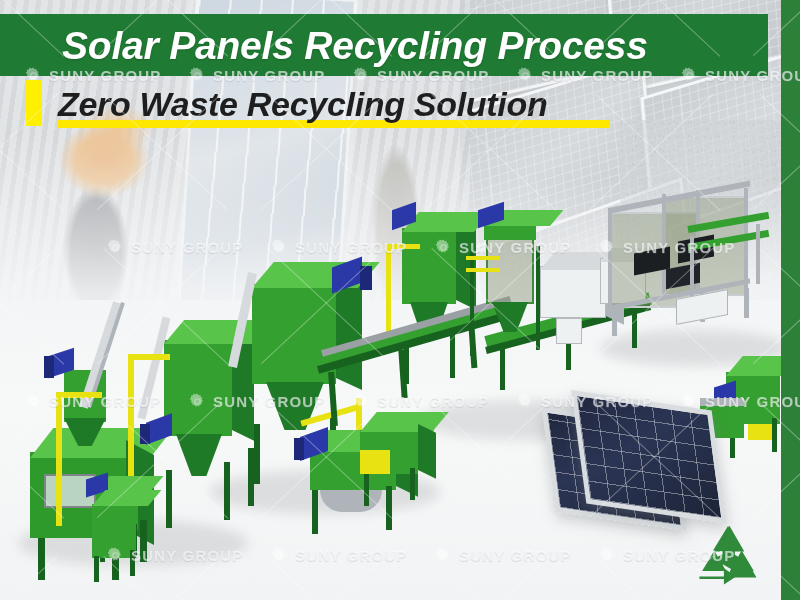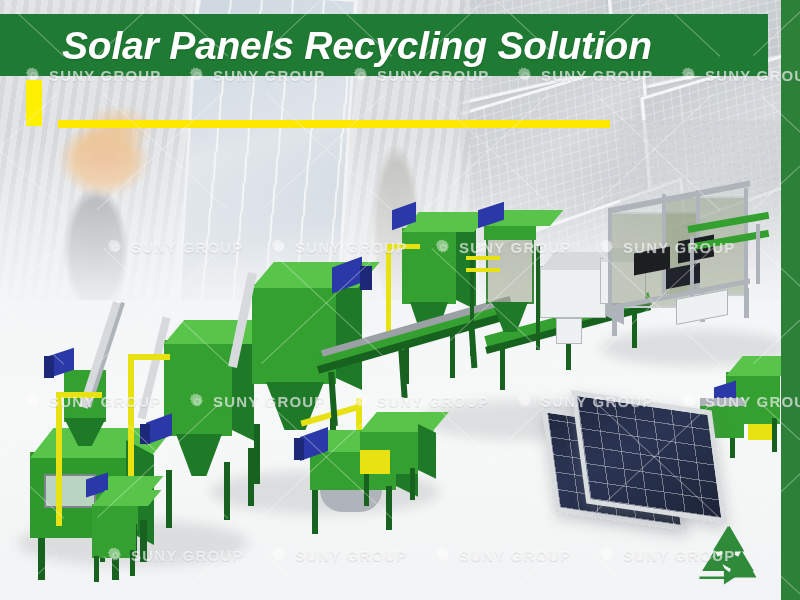--- a/index.html
+++ b/index.html
@@ -364,24 +364,25 @@
       </g>
       <g fill="#2f8a3a">
         <path d="M50 6 L72 42 L58 42 L58 56 L42 56 L42 42 L28 42 Z"></path>
         <path d="M6 78 L28 40 L35 52 L47 45 L55 59 L43 66 L50 78 Z" transform="rotate(120 50 55)"></path>
         <path d="M6 78 L28 40 L35 52 L47 45 L55 59 L43 66 L50 78 Z" transform="rotate(240 50 55)"></path>
       </g>
     </svg>
   </div>
 
   <div class="title-bar"></div>
-  <div class="title-text">Solar Panels Recycling Solution</div>
+  <div class="title-text">Solar Panels Recycling Process</div>
 
   <div class="accent-block"></div>
   <div class="subtitle-underline"></div>
+  <div class="subtitle-text">Zero Waste Recycling Solution</div>
 
   <div class="edge-strip"></div>
 
   <div id="watermark-layer">
       <div class="wm" style="left: 24px; top: 66px;">
         <svg class="wm-gear" viewBox="0 0 24 24">
           <path fill="rgba(255,255,255,.62)" d="M12 2l1.3 2.2 2.5-.5.3 2.5 2.3 1-1 2.3 1.6 2-2 1.6.4 2.5-2.5.2-.9 2.4-2.3-1.1-2.1 1.4-1.3-2.2-2.5.2-.1-2.5-2.3-1 1.1-2.3L2 8.6l2-1.6L3.6 4.5 6.1 4.4 7 2l2.3 1.1z"></path>
           <circle cx="12" cy="12" r="3.4" fill="none" stroke="rgba(255,255,255,.62)" stroke-width="1.6"></circle>
         </svg>
         <span>SUNY GROUP</span>

